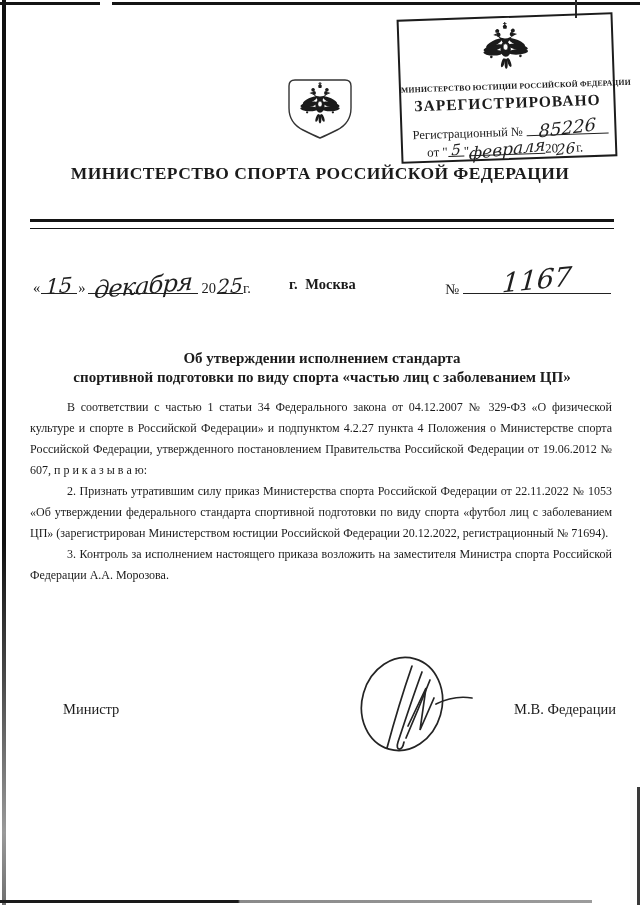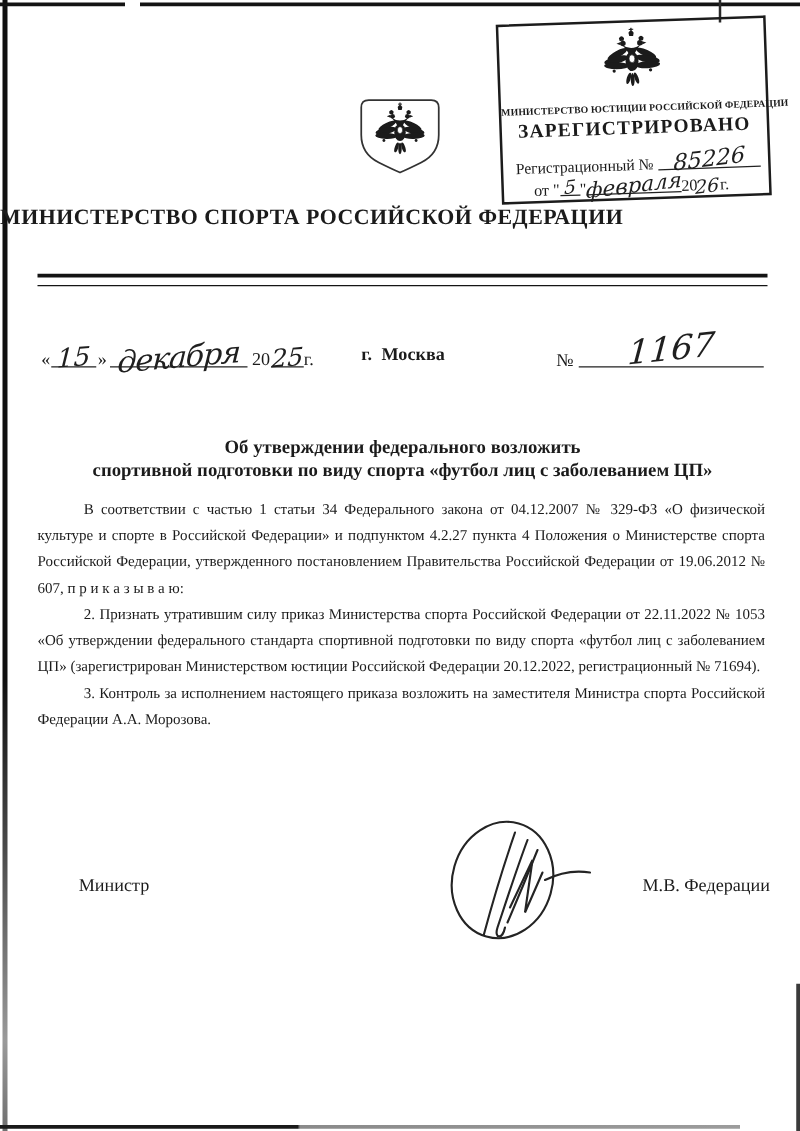--- a/index.html
+++ b/index.html
@@ -46,21 +46,21 @@
   .stamp-reg .uline{width:74px;height:18px;margin-left:4px;flex:1;}
   .stamp-reg .hand{font-size:18px;bottom:-4px;}
   .stamp-date .u-day{width:16px;height:16px;}
   .stamp-date .u-day .hand{font-size:15px;bottom:-3px;}
   .stamp-date .u-month{width:76px;height:16px;}
   .stamp-date .u-month .hand{font-size:17px;bottom:-5px;}
   .stamp-date .hand-year{font-size:15px;transform:skewX(-8deg) rotate(-6deg);
     margin:0 1px -2px -2px;}
 
   
-  .ministry{position:absolute;top:163px;left:0;right:0;text-align:left;
+  .ministry{position:absolute;top:163px;left:0;right:0;text-align:center;
     font-size:17.5px;font-weight:bold;letter-spacing:0.4px;}
   .minsport{position:absolute;top:191px;left:0;right:0;text-align:center;
     font-size:15px;font-weight:bold;letter-spacing:0.4px;}
   .rule{position:absolute;top:219px;left:30px;right:26px;height:6px;
     border-top:3px solid #141414;border-bottom:1.4px solid #141414;}
 
   .doc-type{position:absolute;top:240px;left:0;right:0;text-align:center;
     font-size:21px;font-weight:bold;letter-spacing:2px;}
 
   
@@ -199,22 +199,22 @@
   <div class="date-city">г. Москва</div>
 
   <div class="num-group">
     <span class="pr">№</span>
     <span class="num-line">
         <span class="hand">1167</span>
       </span>
   </div>
 
   <div class="subject">
-    <div>Об утверждении федерального возложить</div>
-    <div>спортивной подготовки по виду спорта «футбол лиц с заболеванием ЦП»</div>
+    <div>Об утверждении исполнением стандарта</div>
+    <div>спортивной подготовки по виду спорта «частью лиц с заболеванием ЦП»</div>
   </div>
 
   <div class="body-text">
     <p>В соответствии с частью 1 статьи 34 Федерального закона от 04.12.2007 № 329-ФЗ «О физической культуре и спорте в Российской Федерации» и подпунктом 4.2.27 пункта 4 Положения о Министерстве спорта Российской Федерации, утвержденного постановлением Правительства Российской Федерации от 19.06.2012 № 607, п р и к а з ы в а ю:</p>
     <p>2. Признать утратившим силу приказ Министерства спорта Российской Федерации от 22.11.2022 № 1053 «Об утверждении федерального стандарта спортивной подготовки по виду спорта «футбол лиц с заболеванием ЦП» (зарегистрирован Министерством юстиции Российской Федерации 20.12.2022, регистрационный № 71694).</p>
     <p>3. Контроль за исполнением настоящего приказа возложить на заместителя Министра спорта Российской Федерации А.А. Морозова.</p>
   </div>
 
   <div class="sig-position">Министр</div>
 

